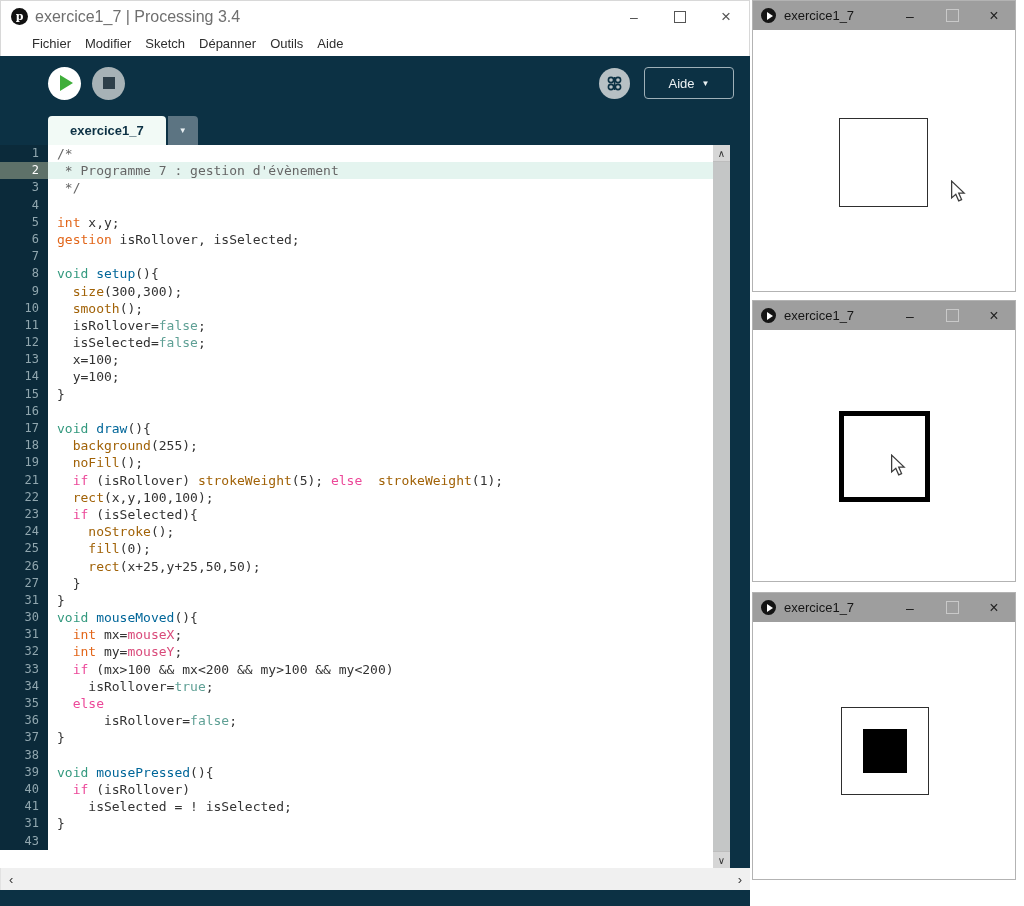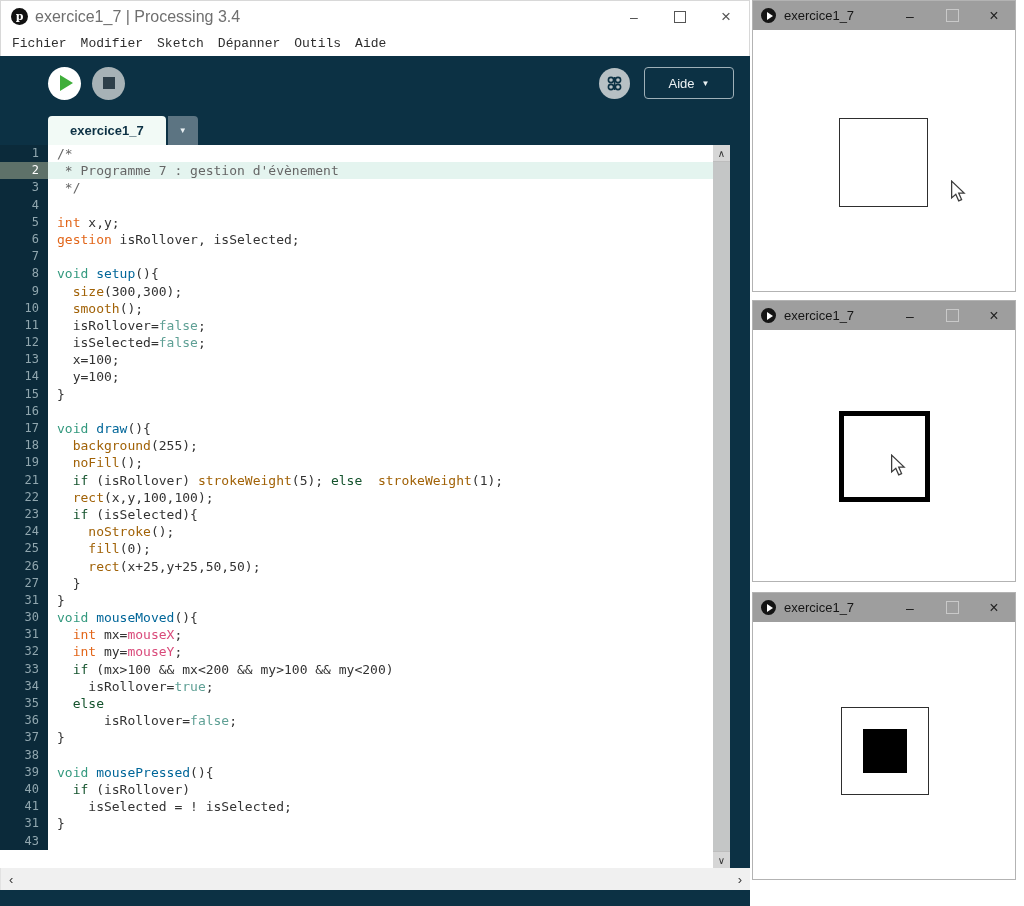--- a/index.html
+++ b/index.html
@@ -11,21 +11,21 @@
             display:flex;align-items:center;box-sizing:border-box;}
   .app-icon{width:17px;height:17px;border-radius:50%;background:#111;color:#fff;font-size:11px;
             font-weight:bold;display:flex;align-items:center;justify-content:center;margin:0 7px 0 10px;
             font-family:"DejaVu Serif",serif;}
   .win-title{font-size:16px;color:#6f6f6f;}
   .tb-controls{margin-left:auto;display:flex;height:100%;}
   .tb-btn{width:46px;height:100%;display:flex;align-items:center;justify-content:center;
           color:#555;font-size:14px;cursor:default;}
   .box-glyph{width:10px;height:10px;border:1px solid #555;display:inline-block;}
   .menubar{height:24px;background:#ffffff;border-left:1px solid #d8d8d8;border-right:1px solid #d8d8d8;
-           display:flex;align-items:flex-start;padding-left:4px;box-sizing:border-box;font-family:Liberation Mono, monospace;}
+           display:flex;align-items:flex-start;padding-left:24px;box-sizing:border-box;}
   .menu-item{font-size:13px;color:#2e2e2e;padding:0 7px;line-height:24px;}
   .toolbar{height:54px;background:#0C3144;display:flex;align-items:center;padding:0 16px 0 48px;
            box-sizing:border-box;}
   .round-btn{width:33px;height:33px;border-radius:50%;display:flex;align-items:center;justify-content:center;}
   .run-btn{background:#ffffff;margin-right:11px;}
   .play-tri{width:0;height:0;border-left:13px solid #3FAE3A;border-top:8px solid transparent;
             border-bottom:8px solid transparent;margin-left:4px;}
   .stop-btn{background:#A7B2B6;}
   .stop-sq{width:12px;height:12px;background:#2E3F49;}
   .debug-btn{width:31px;height:31px;background:#B7C0C4;margin-left:auto;margin-right:14px;}
@@ -40,21 +40,21 @@
   
   .editor{height:723px;display:flex;overflow:hidden;background:#ffffff;}
   .codewrap{flex:1;display:flex;flex-direction:column;overflow:hidden;
             font-family:"DejaVu Sans Mono","Liberation Mono",monospace;font-size:13px;}
   .line{display:flex;height:17.2px;flex:0 0 17.2px;}
   .ln{width:48px;flex:0 0 48px;background:#0B2A3A;color:#91A7AF;font-size:12px;text-align:right;
       padding-right:9px;box-sizing:border-box;line-height:17.2px;}
   .lc{flex:1;white-space:pre;color:#333;background:#fff;padding-left:9px;line-height:17.2px;}
   .line.cur .ln{background:#5E7169;color:#ffffff;}
   .line.cur .lc{background:#E4F4EF;}
-  .tk-c{color:#666666}.tk-k{color:#33997E}.tk-t{color:#E2661A}.tk-i{color:#14532d}
+  .tk-c{color:#666666}.tk-k{color:#33997E}.tk-t{color:#E2661A}.tk-i{color:#ec4899}
   .tk-f{color:#a16207}.tk-d{color:#006699;font-weight:normal}.tk-v{color:#D94A7A}
   .tk-b{color:#5FA095}.tk-p{color:#333333}
   .vscroll{width:17px;background:#D6D6D6;display:flex;flex-direction:column;align-items:center;
            justify-content:space-between;font-size:10px;color:#333;}
   .vs-arrow{height:16px;display:flex;align-items:center;justify-content:center;width:100%;}
   .vs-thumb{flex:1;width:100%;background:#C4C6C6;border-top:1px solid #bdbdbd;border-bottom:1px solid #bdbdbd;}
   .navy-strip{width:20px;background:#0C3144;}
   .hscroll{height:22px;background:#F0F0F0;display:flex;align-items:center;justify-content:space-between;
            padding:0 8px;font-size:13px;color:#3a3a3a;border-left:1px solid #e2e2e2;}
   .console{height:16px;background:#0C3144;}

